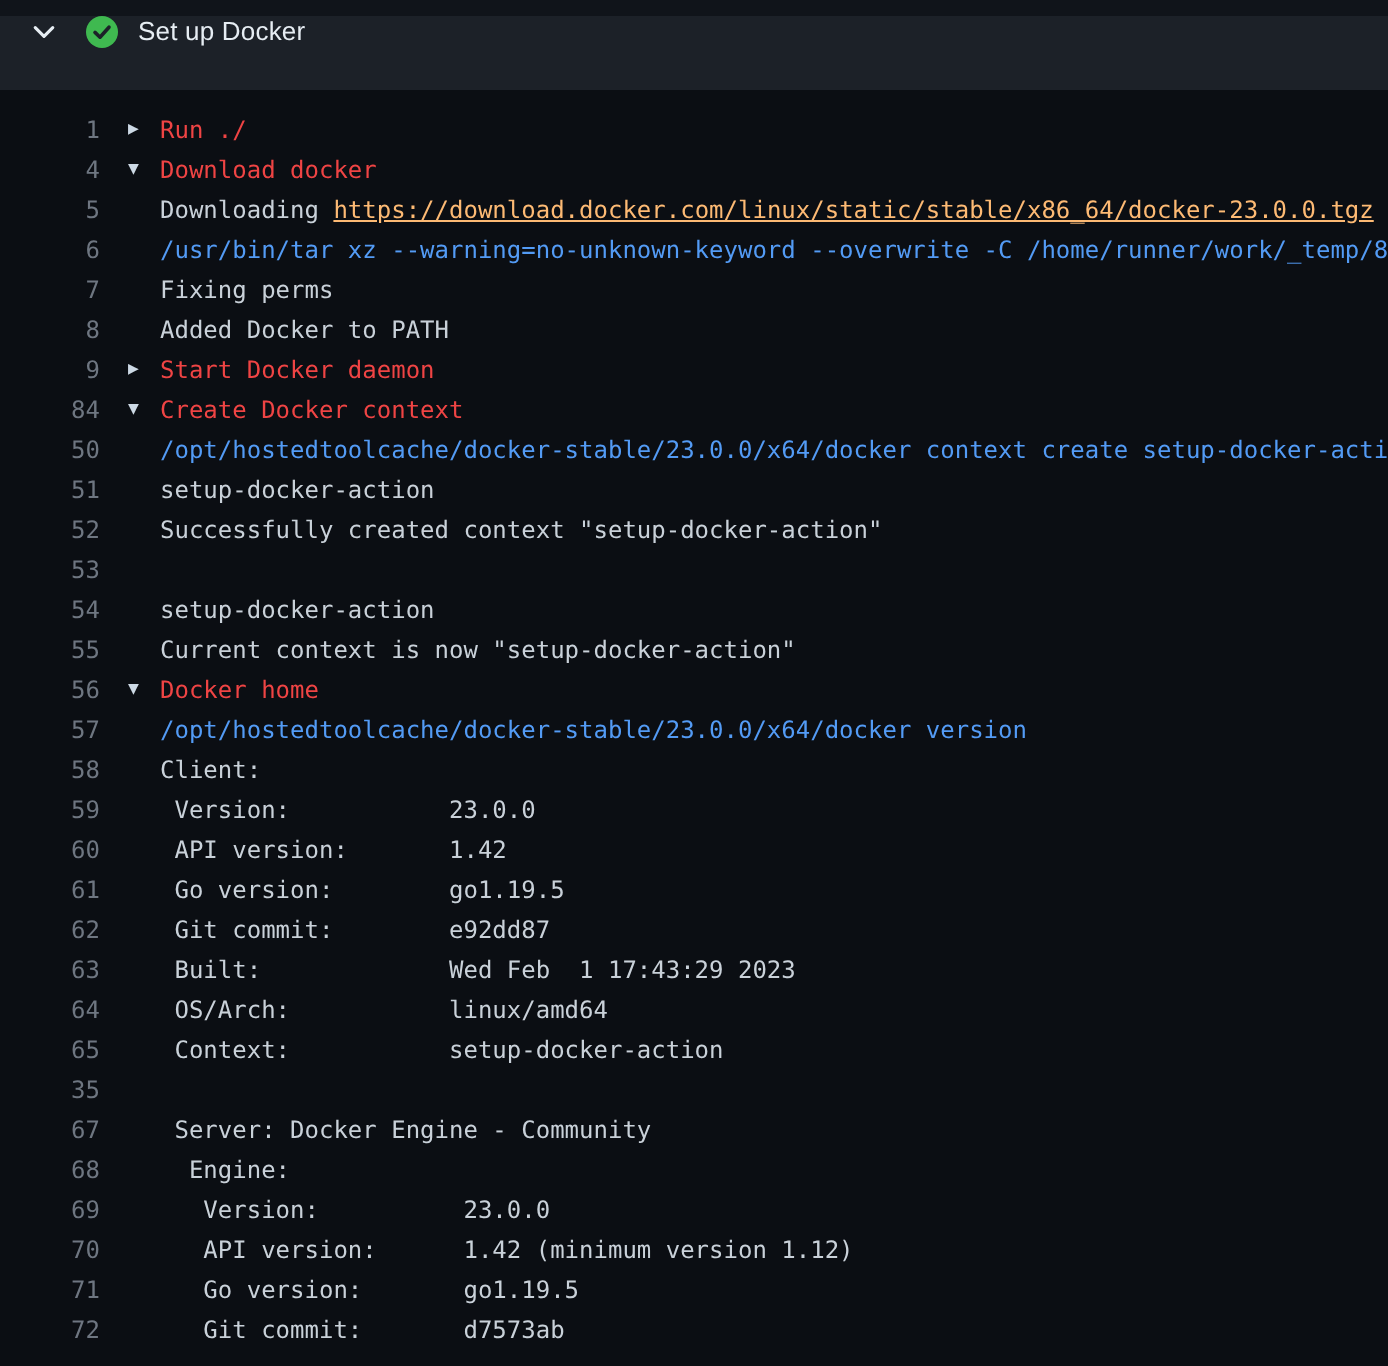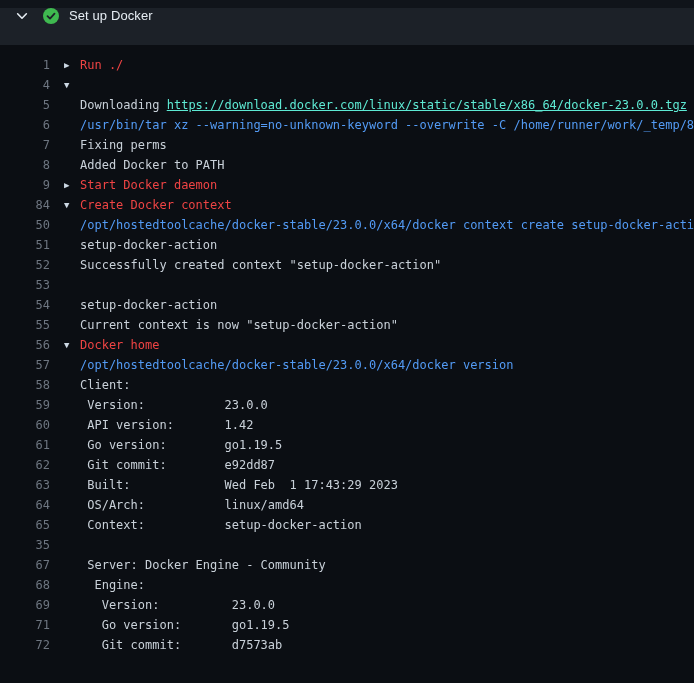--- a/index.html
+++ b/index.html
@@ -60,21 +60,21 @@
     text-align: left;
     cursor: pointer;
   }
   .text {
     color: #c9d1d9;
     overflow: hidden;
     flex: 1 1 auto;
   }
   .text.command { color: #539bf5; }
   .text .link {
-    color: #5eead4;
+    color: #fdba74;
     text-decoration: underline;
     cursor: pointer;
   }
   .group-title { color: #ef4444; }
 </style>
 </head>
 <body>
 
 <div class="step-header">
   <span class="chev">
@@ -87,21 +87,21 @@
       <circle cx="8" cy="8" r="8" fill="#3fb950"></circle>
       <path d="M4.5 8.2 L7 10.6 L11.5 5.6" stroke="#1c2128" stroke-width="1.8" fill="none" stroke-linecap="round" stroke-linejoin="round"></path>
     </svg>
   </span>
   <span class="step-title">Set up Docker</span>
 </div>
 
 <div class="log-area">
   <div>
       <div class="row"><span class="num">1</span><span class="marker">▶</span><span class="text group-title">Run ./</span></div>
-      <div class="row"><span class="num">4</span><span class="marker">▼</span></div>
+      <div class="row"><span class="num">4</span><span class="marker">▼</span><span class="text group-title">Download docker</span></div>
       <div class="row"><span class="num">5</span><span class="marker"></span><span class="text"><span>Downloading </span><span class="link">https://download.docker.com/linux/static/stable/x86_64/docker-23.0.0.tgz</span></span></div>
       <div class="row"><span class="num">6</span><span class="marker"></span><span class="text command">/usr/bin/tar xz --warning=no-unknown-keyword --overwrite -C /home/runner/work/_temp/8c92</span></div>
       <div class="row"><span class="num">7</span><span class="marker"></span><span class="text">Fixing perms</span></div>
       <div class="row"><span class="num">8</span><span class="marker"></span><span class="text">Added Docker to PATH</span></div>
       <div class="row"><span class="num">9</span><span class="marker">▶</span><span class="text group-title">Start Docker daemon</span></div>
       <div class="row"><span class="num">84</span><span class="marker">▼</span><span class="text group-title">Create Docker context</span></div>
       <div class="row"><span class="num">50</span><span class="marker"></span><span class="text command">/opt/hostedtoolcache/docker-stable/23.0.0/x64/docker context create setup-docker-action</span></div>
       <div class="row"><span class="num">51</span><span class="marker"></span><span class="text">setup-docker-action</span></div>
       <div class="row"><span class="num">52</span><span class="marker"></span><span class="text">Successfully created context "setup-docker-action"</span></div>
       <div class="row"><span class="num">53</span><span class="marker"></span></div>
@@ -114,16 +114,17 @@
       <div class="row"><span class="num">60</span><span class="marker"></span><span class="text"> API version:       1.42</span></div>
       <div class="row"><span class="num">61</span><span class="marker"></span><span class="text"> Go version:        go1.19.5</span></div>
       <div class="row"><span class="num">62</span><span class="marker"></span><span class="text"> Git commit:        e92dd87</span></div>
       <div class="row"><span class="num">63</span><span class="marker"></span><span class="text"> Built:             Wed Feb  1 17:43:29 2023</span></div>
       <div class="row"><span class="num">64</span><span class="marker"></span><span class="text"> OS/Arch:           linux/amd64</span></div>
       <div class="row"><span class="num">65</span><span class="marker"></span><span class="text"> Context:           setup-docker-action</span></div>
       <div class="row"><span class="num">35</span><span class="marker"></span><span class="text"></span></div>
       <div class="row"><span class="num">67</span><span class="marker"></span><span class="text"> Server: Docker Engine - Community</span></div>
       <div class="row"><span class="num">68</span><span class="marker"></span><span class="text">  Engine:</span></div>
       <div class="row"><span class="num">69</span><span class="marker"></span><span class="text">   Version:          23.0.0</span></div>
+      <div class="row"><span class="num">70</span><span class="marker"></span><span class="text">   API version:      1.42 (minimum version 1.12)</span></div>
       <div class="row"><span class="num">71</span><span class="marker"></span><span class="text">   Go version:       go1.19.5</span></div>
       <div class="row"><span class="num">72</span><span class="marker"></span><span class="text">   Git commit:       d7573ab</span></div>
     </div>
 </div>
 
 </body></html>

